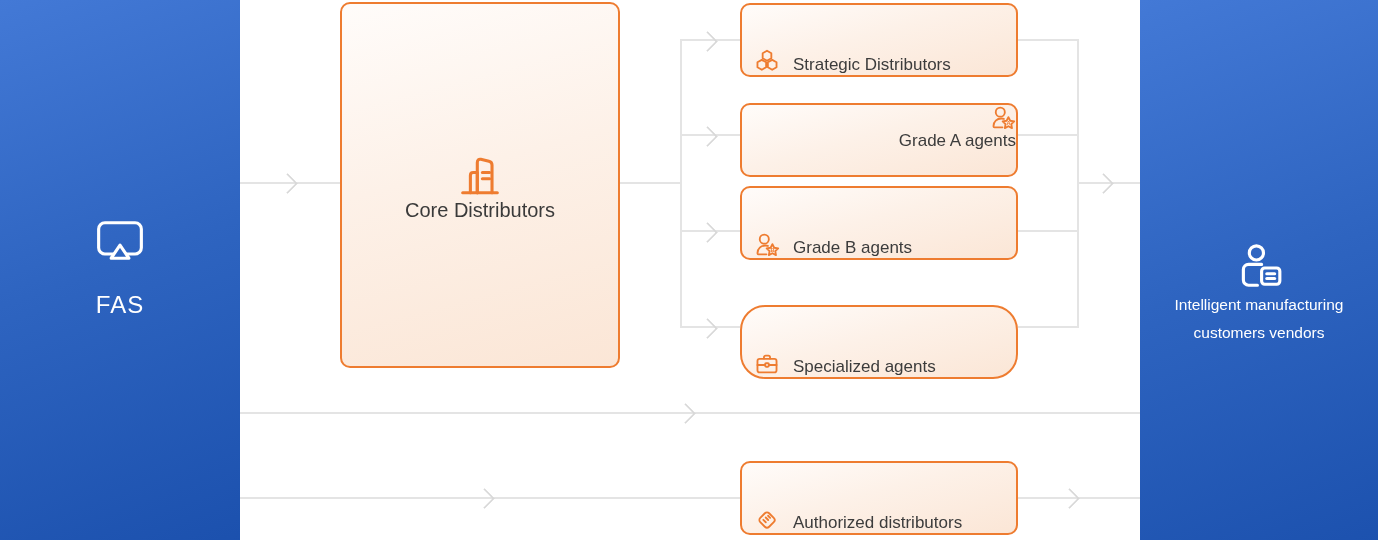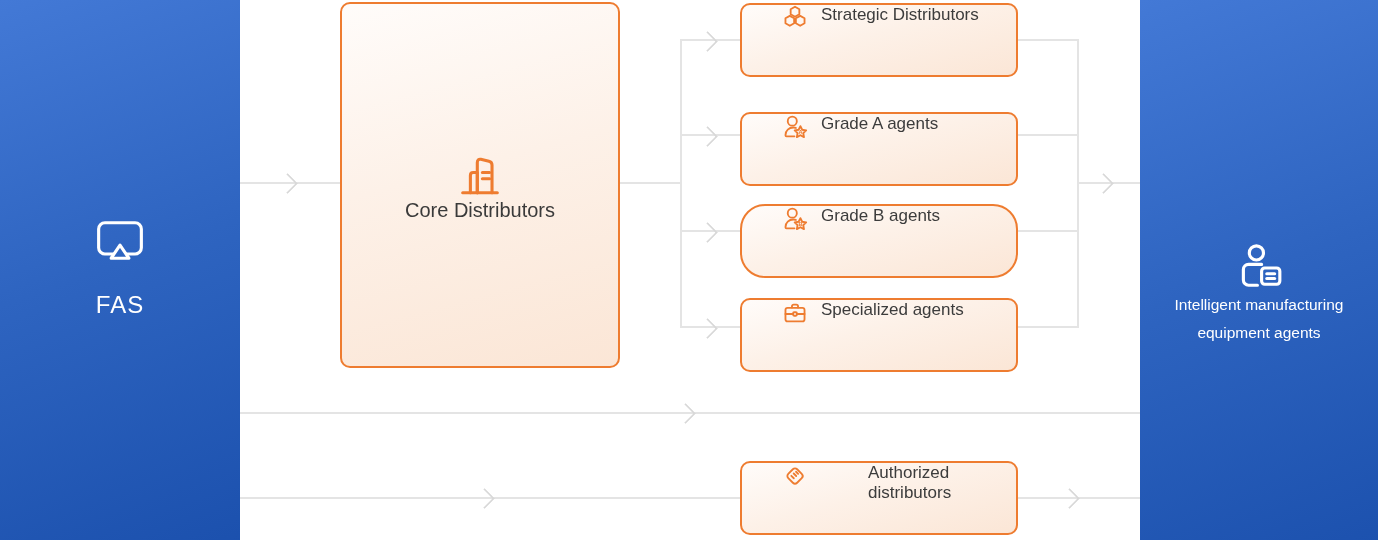--- a/index.html
+++ b/index.html
@@ -24,21 +24,21 @@
     position:absolute;box-sizing:border-box;border:2px solid #ee7c30;border-radius:10px;
     background:linear-gradient(165deg,#fffcfa 0%,#fdf1e8 45%,#fbe6d6 100%);
   }
   .core-box{
     left:340px;top:2px;width:280px;height:366px;
     display:flex;flex-direction:column;align-items:center;justify-content:center;
   }
   .core-label{font-size:20px;color:#3a3a3a;}
   .chan{
     left:740px;width:278px;height:74px;
-    display:flex;align-items:flex-start;padding-left:40px;
+    display:flex;align-items:flex-end;padding-left:12px;
   }
   .chan .chan-label{font-size:17px;color:#3c3c3c;margin-left:13px;}
   
   .hline{position:absolute;height:2px;background:#e4e4e4;}
   .vline{position:absolute;width:2px;background:#e4e4e4;}
   .chev{
     position:absolute;width:13px;height:13px;
     border-top:2.5px solid #d8d8d8;border-right:2.5px solid #d8d8d8;
     transform:rotate(45deg);border-radius:1px;
   }
@@ -108,58 +108,58 @@
     <span class="icon-wrap">
       <svg width="26" height="26" viewBox="0 0 24 24" fill="none" stroke="#ee7c30" stroke-width="1.7" stroke-linejoin="round">
         <polygon points="12,1.6 16,3.9 16,8.5 12,10.8 8,8.5 8,3.9"></polygon>
         <polygon points="7.2,10 11.2,12.3 11.2,16.9 7.2,19.2 3.2,16.9 3.2,12.3"></polygon>
         <polygon points="16.8,10 20.8,12.3 20.8,16.9 16.8,19.2 12.8,16.9 12.8,12.3"></polygon>
       </svg>
     </span>
     <span class="chan-label">Strategic Distributors</span>
   </div>
 
-  <div class="node chan" style="top:112px;">
+  <div class="node chan" style="top:103px;flex-direction:column;">
     <span class="icon-wrap">
       <svg width="26" height="26" viewBox="0 0 24 24" fill="none" stroke="#ee7c30" stroke-width="1.7" stroke-linecap="round" stroke-linejoin="round">
         <circle cx="9.5" cy="6.6" r="4.2"></circle>
         <path d="M12.8,12.9 a7.4,7.4 0 0 0 -2.3,-0.4 c-4.1,0 -7.3,2.7 -7.3,7 v0.2 c0,0.5 0.4,0.9 0.9,0.9 h7.4"></path>
         <polygon fill="#fceee4" points="17,11.2 18.65,14.53 22.33,15.07 19.66,17.67 20.29,21.33 17,19.6 13.71,21.33 14.34,17.67 11.67,15.07 15.35,14.53"></polygon>
         <text x="17" y="18.7" font-size="5.2" font-weight="bold" text-anchor="middle" fill="#ee7c30" stroke="none">A</text>
       </svg>
     </span>
     <span class="chan-label">Grade A agents</span>
   </div>
 
-  <div class="node chan" style="top:204px;border-radius:25px;">
+  <div class="node chan" style="top:186px;">
     <span class="icon-wrap">
       <svg width="26" height="26" viewBox="0 0 24 24" fill="none" stroke="#ee7c30" stroke-width="1.7" stroke-linecap="round" stroke-linejoin="round">
         <circle cx="9.5" cy="6.6" r="4.2"></circle>
         <path d="M12.8,12.9 a7.4,7.4 0 0 0 -2.3,-0.4 c-4.1,0 -7.3,2.7 -7.3,7 v0.2 c0,0.5 0.4,0.9 0.9,0.9 h7.4"></path>
         <polygon fill="#fceee4" points="17,11.2 18.65,14.53 22.33,15.07 19.66,17.67 20.29,21.33 17,19.6 13.71,21.33 14.34,17.67 11.67,15.07 15.35,14.53"></polygon>
         <text x="17" y="18.7" font-size="5.2" font-weight="bold" text-anchor="middle" fill="#ee7c30" stroke="none">B</text>
       </svg>
     </span>
     <span class="chan-label">Grade B agents</span>
   </div>
 
-  <div class="node chan" style="top:298px;">
+  <div class="node chan" style="top:305px;border-radius:25px;">
     <span class="icon-wrap">
       <svg width="26" height="26" viewBox="0 0 24 24" fill="none" stroke="#ee7c30" stroke-width="1.7" stroke-linecap="round" stroke-linejoin="round">
         <path d="M9.2,7 V5.8 a1.6,1.6 0 0 1 1.6,-1.6 h2.4 a1.6,1.6 0 0 1 1.6,1.6 V7"></path>
         <rect x="3.2" y="7.2" width="17.6" height="12.6" rx="2"></rect>
         <path d="M3.2,12.9 H10.3"></path>
         <path d="M13.7,12.9 H20.8"></path>
         <rect x="10.3" y="11.3" width="3.4" height="3.2" rx="0.8"></rect>
       </svg>
     </span>
     <span class="chan-label">Specialized agents</span>
   </div>
 
-  <div class="node chan" style="top:461px;gap:47px;">
+  <div class="node chan" style="top:461px;">
     <span class="icon-wrap">
       <svg width="26" height="26" viewBox="0 0 24 24" fill="none" stroke="#ee7c30" stroke-width="1.7" stroke-linecap="round" stroke-linejoin="round">
         <rect x="6.2" y="6.2" width="11.6" height="11.6" rx="2.8" transform="rotate(45 12 12)"></rect>
         <path d="M8.6,11.8 l2.3,2.3"></path>
         <path d="M10.8,9.7 l2.3,2.3"></path>
         <path d="M13,8.1 l1.9,1.9"></path>
       </svg>
     </span>
     <span class="chan-label">Authorized distributors</span>
   </div>
@@ -169,17 +169,17 @@
       <svg width="50" height="48" viewBox="0 0 48 46" fill="none" stroke="#ffffff" stroke-width="3" stroke-linecap="round" stroke-linejoin="round">
         <circle cx="21.5" cy="9.5" r="6.8"></circle>
         <path d="M26.5,20.5 H14 a5,5 0 0 0 -5,5 v10 a5,5 0 0 0 5,5 h8.5"></path>
         <rect x="26.5" y="24" width="17.5" height="15.5" rx="3"></rect>
         <path d="M31.5,29.5 h7.5"></path>
         <path d="M31.5,34 h7.5"></path>
       </svg>
     </span>
     <div class="panel-lines">
       <div>Intelligent manufacturing</div>
-      <div>equipment agents</div>
+      <div>customers vendors</div>
     </div>
   </aside>
 
 </div>
 
 </body></html>

